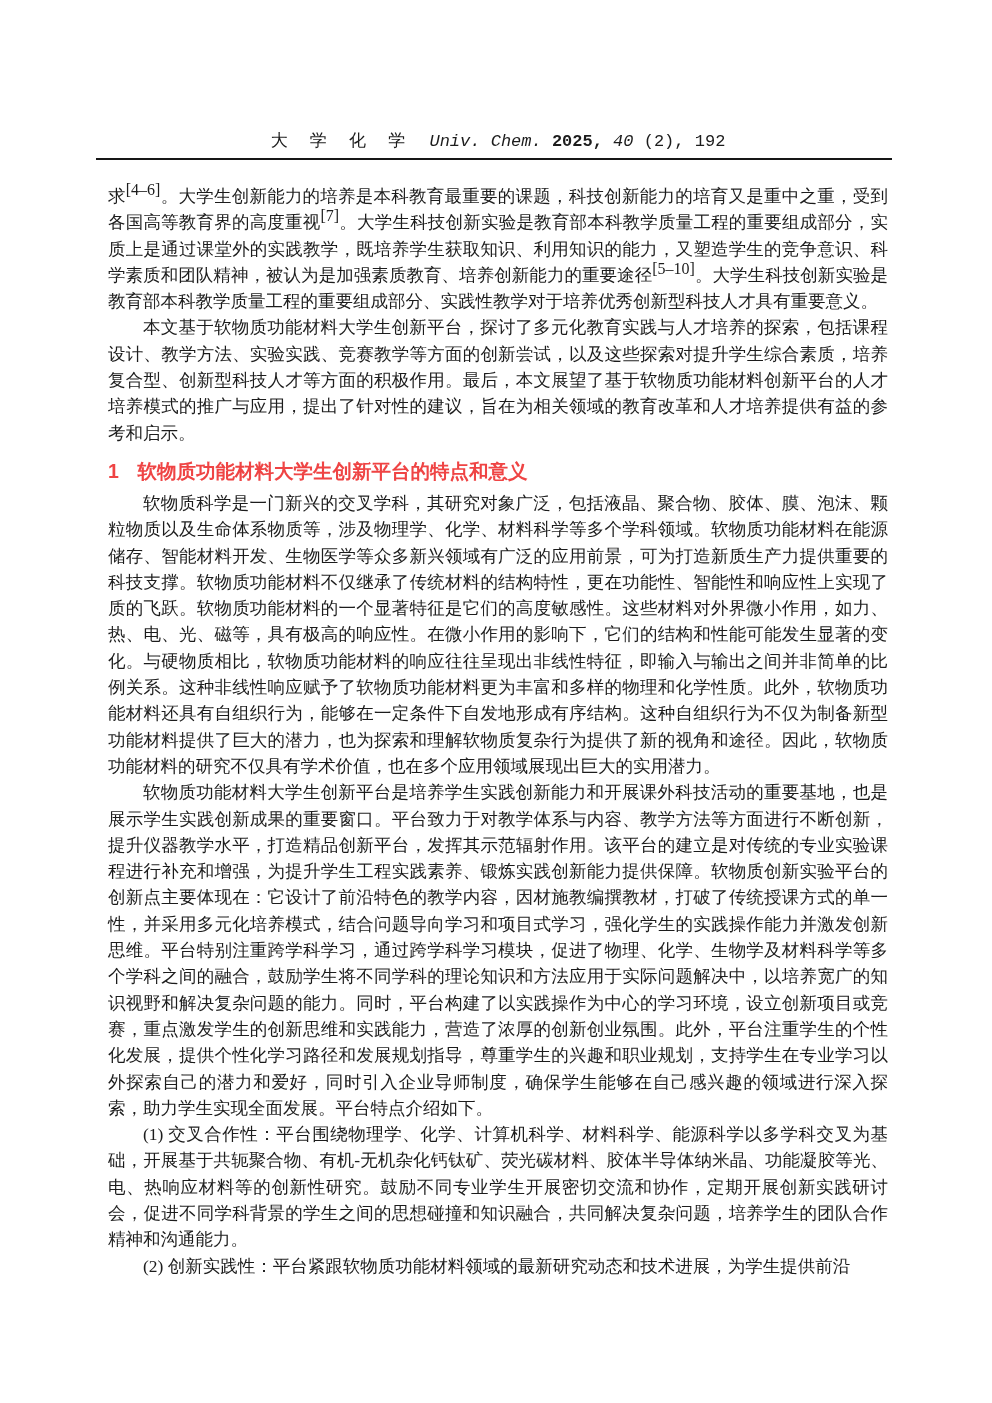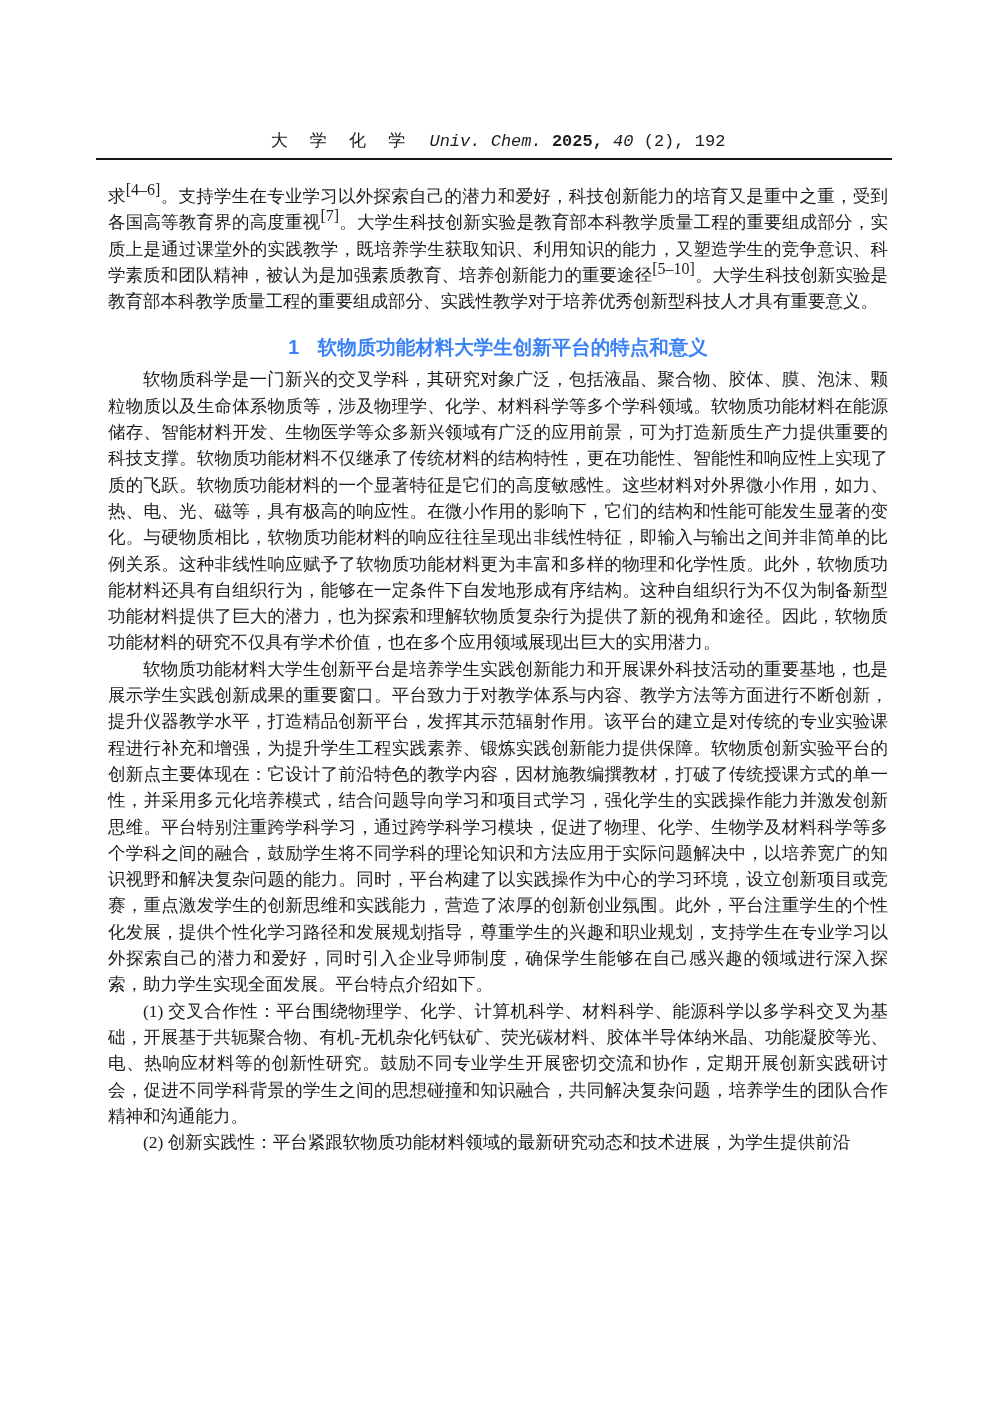--- a/index.html
+++ b/index.html
@@ -53,27 +53,27 @@
     text-indent: 0;
   }
   sup.ref {
     font-size: 16px;
     line-height: 0;
     vertical-align: baseline;
     position: relative;
     top: -0.45em;
   }
   h2.section-heading {
-    margin: 20px 0 5px 0;
+    margin: 12px 0 5px 0;
     font-family: "Liberation Sans", "DejaVu Sans", sans-serif;
     font-weight: bold;
     font-size: 19.5px;
     line-height: 27px;
-    color: #3b82f6;
-    text-align: center;
+    color: #ef4444;
+    text-align: left;
   }
   h2.section-heading .sec-num {
     margin-right: 0.95em;
   }
 </style>
 </head>
 <body>
 
 <div class="page">
 
@@ -82,22 +82,23 @@
     <span class="it">Univ. Chem.</span>
     <span class="bd">2025,</span>
     <span class="it">40</span>
     <span>(2), 192</span>
   </div>
 
   <div class="header-rule"></div>
 
   <div class="body-text">
 
-    <p class="para continued"><span>求</span><sup class="ref">[4–6]</sup><span>。支持学生在专业学习以外探索自己的潜力和爱好，科技创新能力的培育又是重中之重，受到各国高等教育界的高度重视</span><sup class="ref">[7]</sup><span>。大学生科技创新实验是教育部本科教学质量工程的重要组成部分，实质上是通过课堂外的实践教学，既培养学生获取知识、利用知识的能力，又塑造学生的竞争意识、科学素质和团队精神，被认为是加强素质教育、培养创新能力的重要途径</span><sup class="ref">[5–10]</sup><span>。大学生科技创新实验是教育部本科教学质量工程的重要组成部分、实践性教学对于培养优秀创新型科技人才具有重要意义。</span></p>
+    <p class="para continued"><span>求</span><sup class="ref">[4–6]</sup><span>。大学生创新能力的培养是本科教育最重要的课题，科技创新能力的培育又是重中之重，受到各国高等教育界的高度重视</span><sup class="ref">[7]</sup><span>。大学生科技创新实验是教育部本科教学质量工程的重要组成部分，实质上是通过课堂外的实践教学，既培养学生获取知识、利用知识的能力，又塑造学生的竞争意识、科学素质和团队精神，被认为是加强素质教育、培养创新能力的重要途径</span><sup class="ref">[5–10]</sup><span>。大学生科技创新实验是教育部本科教学质量工程的重要组成部分、实践性教学对于培养优秀创新型科技人才具有重要意义。</span></p>
 
+    <p class="para">本文基于软物质功能材料大学生创新平台，探讨了多元化教育实践与人才培养的探索，包括课程设计、教学方法、实验实践、竞赛教学等方面的创新尝试，以及这些探索对提升学生综合素质，培养复合型、创新型科技人才等方面的积极作用。最后，本文展望了基于软物质功能材料创新平台的人才培养模式的推广与应用，提出了针对性的建议，旨在为相关领域的教育改革和人才培养提供有益的参考和启示。</p>
 
     <h2 class="section-heading"><span class="sec-num">1</span><span>软物质功能材料大学生创新平台的特点和意义</span></h2>
 
     <p class="para">软物质科学是一门新兴的交叉学科，其研究对象广泛，包括液晶、聚合物、胶体、膜、泡沫、颗粒物质以及生命体系物质等，涉及物理学、化学、材料科学等多个学科领域。软物质功能材料在能源储存、智能材料开发、生物医学等众多新兴领域有广泛的应用前景，可为打造新质生产力提供重要的科技支撑。软物质功能材料不仅继承了传统材料的结构特性，更在功能性、智能性和响应性上实现了质的飞跃。软物质功能材料的一个显著特征是它们的高度敏感性。这些材料对外界微小作用，如力、热、电、光、磁等，具有极高的响应性。在微小作用的影响下，它们的结构和性能可能发生显著的变化。与硬物质相比，软物质功能材料的响应往往呈现出非线性特征，即输入与输出之间并非简单的比例关系。这种非线性响应赋予了软物质功能材料更为丰富和多样的物理和化学性质。此外，软物质功能材料还具有自组织行为，能够在一定条件下自发地形成有序结构。这种自组织行为不仅为制备新型功能材料提供了巨大的潜力，也为探索和理解软物质复杂行为提供了新的视角和途径。因此，软物质功能材料的研究不仅具有学术价值，也在多个应用领域展现出巨大的实用潜力。</p>
 
     <p class="para">软物质功能材料大学生创新平台是培养学生实践创新能力和开展课外科技活动的重要基地，也是展示学生实践创新成果的重要窗口。平台致力于对教学体系与内容、教学方法等方面进行不断创新，提升仪器教学水平，打造精品创新平台，发挥其示范辐射作用。该平台的建立是对传统的专业实验课程进行补充和增强，为提升学生工程实践素养、锻炼实践创新能力提供保障。软物质创新实验平台的创新点主要体现在：它设计了前沿特色的教学内容，因材施教编撰教材，打破了传统授课方式的单一性，并采用多元化培养模式，结合问题导向学习和项目式学习，强化学生的实践操作能力并激发创新思维。平台特别注重跨学科学习，通过跨学科学习模块，促进了物理、化学、生物学及材料科学等多个学科之间的融合，鼓励学生将不同学科的理论知识和方法应用于实际问题解决中，以培养宽广的知识视野和解决复杂问题的能力。同时，平台构建了以实践操作为中心的学习环境，设立创新项目或竞赛，重点激发学生的创新思维和实践能力，营造了浓厚的创新创业氛围。此外，平台注重学生的个性化发展，提供个性化学习路径和发展规划指导，尊重学生的兴趣和职业规划，支持学生在专业学习以外探索自己的潜力和爱好，同时引入企业导师制度，确保学生能够在自己感兴趣的领域进行深入探索，助力学生实现全面发展。平台特点介绍如下。</p>
 
     <p class="para">(1) 交叉合作性：平台围绕物理学、化学、计算机科学、材料科学、能源科学以多学科交叉为基础，开展基于共轭聚合物、有机-无机杂化钙钛矿、荧光碳材料、胶体半导体纳米晶、功能凝胶等光、电、热响应材料等的创新性研究。鼓励不同专业学生开展密切交流和协作，定期开展创新实践研讨会，促进不同学科背景的学生之间的思想碰撞和知识融合，共同解决复杂问题，培养学生的团队合作精神和沟通能力。</p>
 
     <p class="para">(2) 创新实践性：平台紧跟软物质功能材料领域的最新研究动态和技术进展，为学生提供前沿</p>

